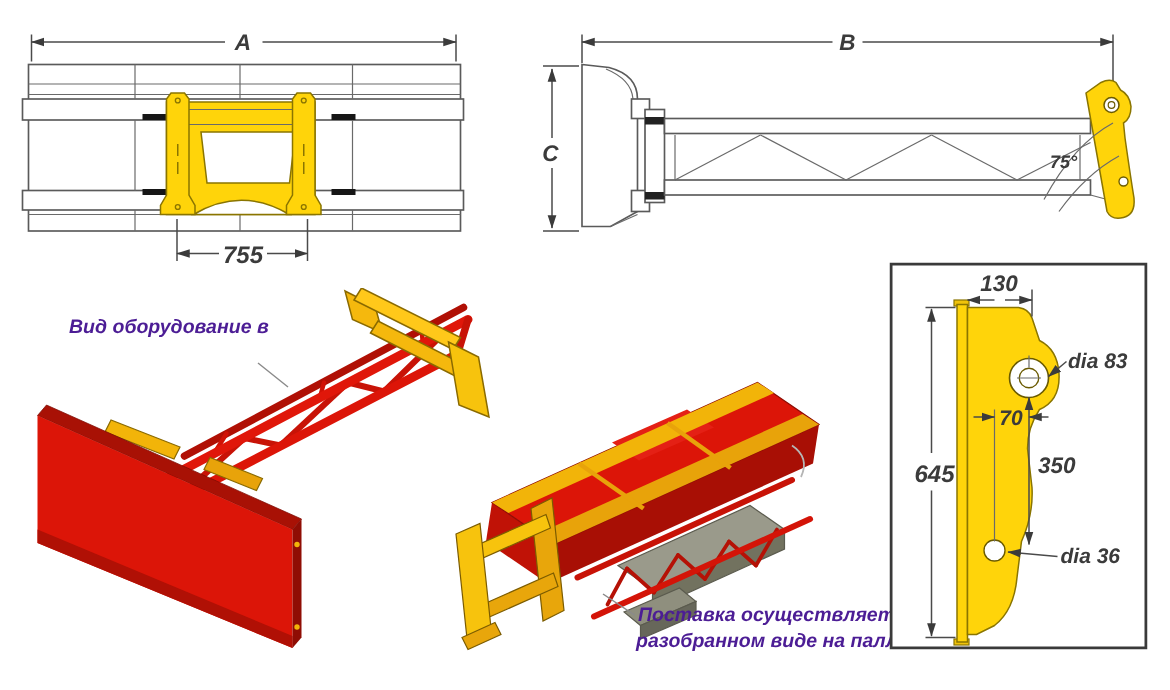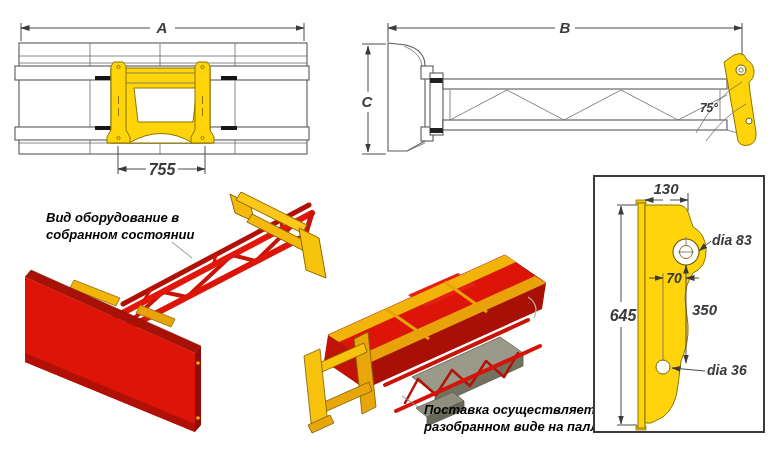--- a/index.html
+++ b/index.html
@@ -2,21 +2,21 @@
 <html><head>
 <meta charset="utf-8">
 <style>
   html,body{margin:0;padding:0;background:#fff;}
   .canvas{position:relative;width:780px;height:460px;background:#ffffff;overflow:hidden;
           font-family:"Liberation Sans",sans-serif;}
   .view{position:absolute;}
   svg text{font-family:"Liberation Sans",sans-serif;font-weight:bold;font-style:italic;fill:#3b3b3b;}
   .t16{font-size:16px}.t15{font-size:15px}.t14{font-size:14px}.t12{font-size:12px}
   .caption{position:absolute;font-weight:bold;font-style:italic;font-size:13px;line-height:17px;
-           color:#000000;white-space:nowrap;}
+           color:#4c1d95;white-space:nowrap;text-align:center;}
   .dim{stroke:#4a4a4a;stroke-width:1;fill:none}
   .thin{stroke:#6a6a6a;stroke-width:0.8;fill:none}
   .out{stroke:#5a5a5a;stroke-width:1.1;fill:#ffffff}
   .yel{fill:#ffd40a;stroke:#8a7500;stroke-width:1}
 </style>
 </head>
 <body>
 
 <div class="canvas">
 
@@ -194,21 +194,20 @@
       <polygon points="15,85 185,161 185,240 15,170" fill="#dc1508"></polygon>
       <polygon points="15,161 185,232 185,240 15,170" fill="#b01005"></polygon>
       <polygon points="185,161 191,154 191,233 185,240" fill="#8f0d04"></polygon>
       <circle cx="188" cy="171" r="1.8" fill="#f2b409"></circle>
       <circle cx="188" cy="226" r="1.8" fill="#f2b409"></circle>
     </g>
   </svg>
 
   <div class="caption" style="left:46px;top:209px">
     <div>Вид оборудование в</div>
-    <div>собранном состоянии</div>
   </div>
 
   <svg class="view" style="left:290px;top:215px" width="310" height="245" viewBox="0 0 310 245">
 
     <g stroke="#5b5b4e" stroke-width="0.8">
       <polygon points="122,162 210,122 233,138 145,178" fill="#9a9a8b"></polygon>
       <polygon points="145,178 233,138 233,151 145,191" fill="#72725f"></polygon>
       <polygon points="126,193 163,177 174,186 137,202" fill="#8f8f7e"></polygon>
       <polygon points="137,202 174,186 174,195 137,211" fill="#67675a"></polygon>
     </g>

